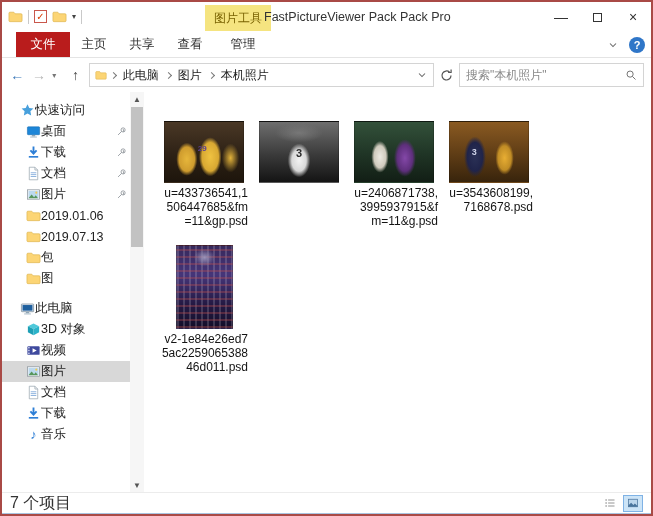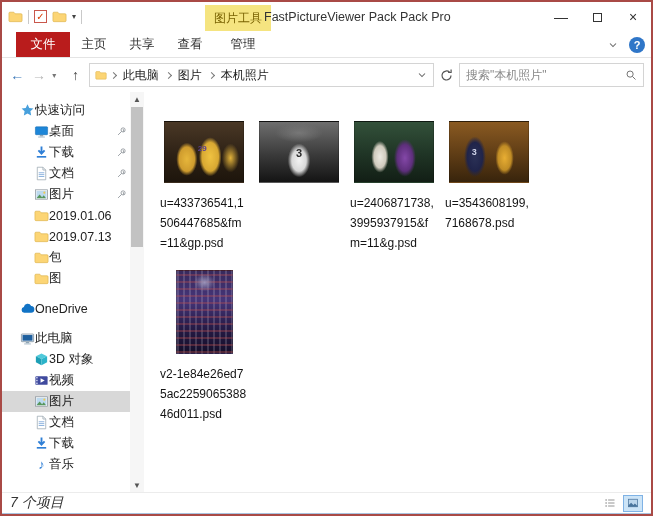--- a/index.html
+++ b/index.html
@@ -53,40 +53,40 @@
   .search-box { flex:1; height:24px; border:1px solid #d4d4d4; display:flex;
     align-items:center; padding:0 6px; gap:4px; }
   .search-box input { flex:1; border:none; outline:none; font-size:12px; color:#666;
     font-family:inherit; background:transparent; min-width:0; }
   .search-box input::placeholder { color:#8a8a8a; opacity:1; }
   
   .main { display:flex; height:400px; }
   .sidebar { width:128px; padding-top:8px; overflow:hidden; }
   .sb-item { height:21px; display:flex; align-items:center; padding-left:18px;
     font-size:12.5px; white-space:nowrap; }
-  .sb-item.lvl1 { padding-left:32px; }
+  .sb-item.lvl1 { padding-left:24px; }
   .sb-item.gap-top { margin-top:9px; }
   .sb-item.selected { background:#d8d8d8; }
   .sb-label { overflow:hidden; }
   .pin { margin-left:auto; margin-right:3px; width:11px; height:11px; }
   .music-glyph { color:#2f7fd6; font-size:13px; width:15px; text-align:center; }
   .sb-scroll { width:14px; background:#f6f6f6; position:relative; }
   .sb-arrow { position:absolute; left:0; width:14px; height:14px; color:#555; font-size:8px;
     display:flex; align-items:center; justify-content:center; }
   .sb-arrow.up { top:0; } .sb-arrow.down { bottom:0; }
   .sb-thumb { position:absolute; left:1px; top:15px; width:12px; height:140px; background:#c2c2c2; }
   
   .content { flex:1; padding:28px 0 0 16px; overflow:hidden; }
   .grid-row { display:flex; gap:7px; margin-bottom:16px; }
   .cell { width:88px; display:flex; flex-direction:column; align-items:center; }
   .imgbox { width:100%; display:flex; align-items:flex-end; justify-content:center; }
   .row1 .imgbox { height:63px; }
   .row2 .imgbox { height:85px; }
   .thumb { position:relative; width:80px; height:62px; border:1px solid rgba(0,0,0,.18); }
-  .caption { margin-top:10px; width:88px; font-size:12px; line-height:20px; text-align:left;
+  .caption { margin-top:3px; width:88px; font-size:12px; line-height:14px; text-align:right;
     word-break:break-all; color:#141414; }
   .badge { position:absolute; font-weight:bold; }
   .t0 { background:
     radial-gradient(ellipse 14px 22px at 28% 62%, #e6b63b 0%, #cf9c2e 55%, transparent 75%),
     radial-gradient(ellipse 15px 26px at 58% 58%, #f0c341 0%, #d8a832 55%, transparent 75%),
     radial-gradient(ellipse 12px 20px at 84% 60%, #e2b23a 0%, transparent 72%),
     linear-gradient(180deg,#4a3826 0%, #2d2115 55%, #1d150c 100%); }
   .t0 .badge { left:42%; top:36%; font-size:8px; color:#5a3f8f; }
   .t1 { background:
     radial-gradient(ellipse 16px 24px at 50% 64%, #f2f2f2 0%, #d8d8d8 45%, transparent 70%),
@@ -112,21 +112,21 @@
     repeating-linear-gradient(0deg, rgba(190,80,80,.35) 0 2px, transparent 2px 7px),
     repeating-linear-gradient(90deg, rgba(230,230,240,.18) 0 2px, transparent 2px 6px),
     linear-gradient(180deg,#37295c 0%, #463579 35%, #251a45 70%, #140e29 100%); }
   .t6 { width:80px; height:47px; background:
     radial-gradient(ellipse 12px 16px at 50% 58%, #ece4c8 0%, #d6cdae 50%, transparent 72%),
     radial-gradient(ellipse 40px 10px at 50% 20%, #58504a 0%, transparent 85%),
     linear-gradient(180deg,#453d36 0%, #2a241f 55%, #15110d 100%); }
   
   .statusbar { height:22px; border-top:1px solid #ececec; border-bottom:1px solid #a9c4e0;
     display:flex; align-items:center; padding:0 8px; }
-  .status-count { color:#333; font-size:14px;font-style:italic; }
+  .status-count { color:#333; font-size:16px; }
   .view-btns { margin-left:auto; display:flex; gap:3px; }
   .view-btn { width:20px; height:17px; display:flex; align-items:center; justify-content:center; }
   .view-btn.selected { border:1px solid #7fb2e5; background:#cce4f7; }
 </style>
 </head>
 <body>
 
 <svg width="0" height="0" style="position:absolute">
   <defs>
     <symbol id="i-folder" viewBox="0 0 16 16">
@@ -338,26 +338,20 @@
         <span class="sb-label">包</span>
       </div>
       <div class="sb-item lvl1">
         <svg class="ic">
             <use href="#i-folder"></use>
           </svg>
         <span class="sb-label">图</span>
       </div>
       <div class="sb-item gap-top">
         <svg class="ic">
-            <use href="#i-cloud"></use>
-          </svg>
-        <span class="sb-label">OneDrive</span>
-      </div>
-      <div class="sb-item gap-top">
-        <svg class="ic">
             <use href="#i-computer"></use>
           </svg>
         <span class="sb-label">此电脑</span>
       </div>
       <div class="sb-item lvl1">
         <svg class="ic">
             <use href="#i-cube"></use>
           </svg>
         <span class="sb-label">3D 对象</span>
       </div>

